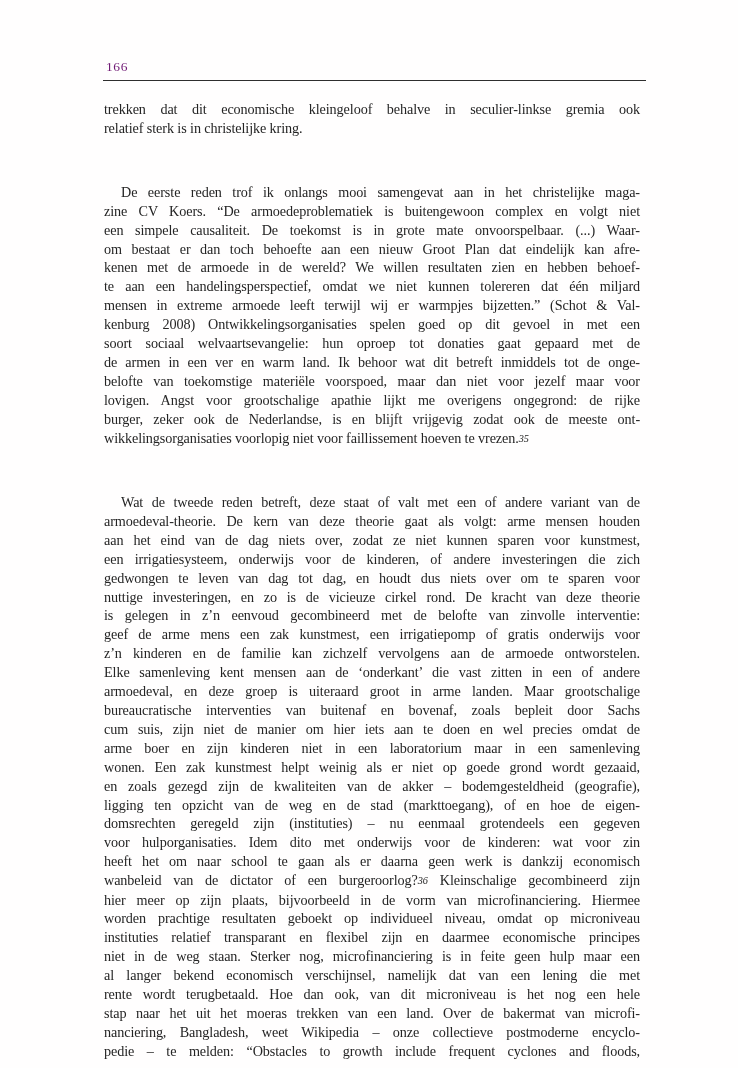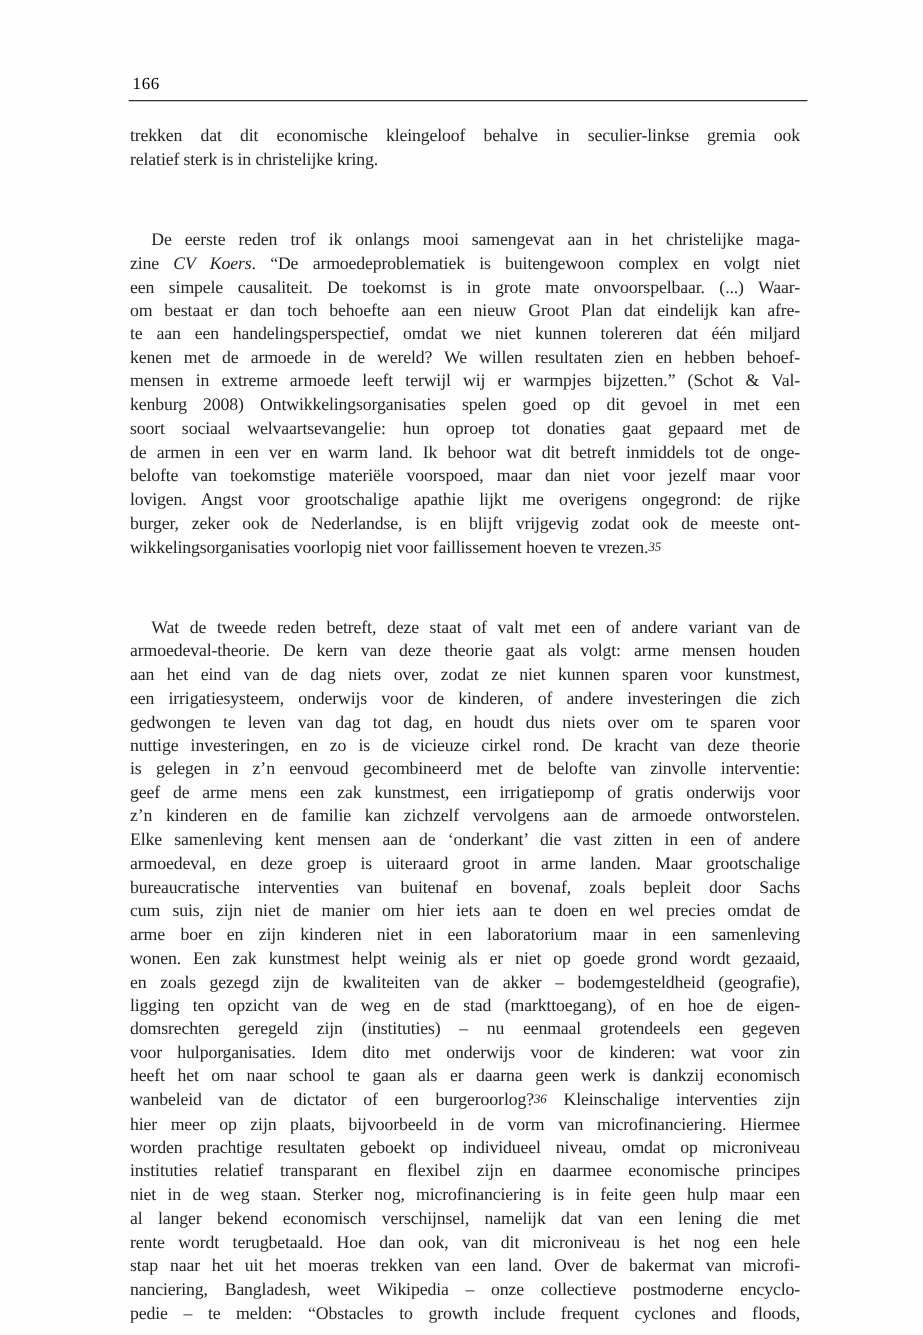--- a/index.html
+++ b/index.html
@@ -19,21 +19,21 @@
     position: absolute;
     inset: 0;
     background: #fffefe;
   }
   .page-number {
     position: absolute;
     left: 106px;
     top: 59px;
     font-size: 13.5px;
     letter-spacing: 0.6px;
-    color: #000000;
+    color: #701a75;
     font-variant-numeric: oldstyle-nums;
   }
   .header-rule {
     position: absolute;
     left: 103px;
     top: 80px;
     width: 543px;
     height: 1.2px;
     background: #2e2e2e;
   }
@@ -53,21 +53,20 @@
     overflow: visible;
   }
   .line.end {
     text-align-last: left;
   }
   .line.indent {
     padding-left: 17px;
     margin-top: 45px;
   }
   .italic {
-    font-style: italic;
     margin-top: 39px;
   }
   .fnref {
     font-size: 10.3px;
     vertical-align: 1.5px;
     letter-spacing: 0;
     font-style: italic;
   }
 </style>
 </head>
@@ -76,22 +75,22 @@
 <div class="page">
   <div class="page-number">166</div>
   <div class="header-rule"></div>
   <div class="text-block">
       <div class="line"><span>trekken dat dit economische kleingeloof behalve in seculier-linkse gremia ook</span></div>
       <div class="line end"><span>relatief sterk is in christelijke kring.</span></div>
       <div class="line indent"><span>De eerste reden trof ik onlangs mooi samengevat aan in het christelijke maga-</span></div>
       <div class="line"><span>zine </span><span class="italic">CV Koers</span><span>. “De armoedeproblematiek is buitengewoon complex en volgt niet</span></div>
       <div class="line"><span>een simpele causaliteit. De toekomst is in grote mate onvoorspelbaar. (...) Waar-</span></div>
       <div class="line"><span>om bestaat er dan toch behoefte aan een nieuw Groot Plan dat eindelijk kan afre-</span></div>
+      <div class="line"><span>kenen met de armoede in de wereld? We willen resultaten zien en hebben behoef-</span></div>
       <div class="line"><span>te aan een handelingsperspectief, omdat we niet kunnen tolereren dat één miljard</span></div>
-      <div class="line"><span>kenen met de armoede in de wereld? We willen resultaten zien en hebben behoef-</span></div>
       <div class="line"><span>mensen in extreme armoede leeft terwijl wij er warmpjes bijzetten.” (Schot &amp; Val-</span></div>
       <div class="line"><span>kenburg 2008) Ontwikkelingsorganisaties spelen goed op dit gevoel in met een</span></div>
       <div class="line"><span>soort sociaal welvaartsevangelie: hun oproep tot donaties gaat gepaard met de</span></div>
       <div class="line"><span>de armen in een ver en warm land. Ik behoor wat dit betreft inmiddels tot de onge-</span></div>
       <div class="line"><span>belofte van toekomstige materiële voorspoed, maar dan niet voor jezelf maar voor</span></div>
       <div class="line"><span>lovigen. Angst voor grootschalige apathie lijkt me overigens ongegrond: de rijke</span></div>
       <div class="line"><span>burger, zeker ook de Nederlandse, is en blijft vrijgevig zodat ook de meeste ont-</span></div>
       <div class="line end"><span>wikkelingsorganisaties voorlopig niet voor faillissement hoeven te vrezen.</span><span class="fnref">35</span></div>
       <div class="line indent"><span>Wat de tweede reden betreft, deze staat of valt met een of andere variant van de</span></div>
       <div class="line"><span>armoedeval-theorie. De kern van deze theorie gaat als volgt: arme mensen houden</span></div>
@@ -106,21 +105,21 @@
       <div class="line"><span>armoedeval, en deze groep is uiteraard groot in arme landen. Maar grootschalige</span></div>
       <div class="line"><span>bureaucratische interventies van buitenaf en bovenaf, zoals bepleit door Sachs</span></div>
       <div class="line"><span>cum suis, zijn niet de manier om hier iets aan te doen en wel precies omdat de</span></div>
       <div class="line"><span>arme boer en zijn kinderen niet in een laboratorium maar in een samenleving</span></div>
       <div class="line"><span>wonen. Een zak kunstmest helpt weinig als er niet op goede grond wordt gezaaid,</span></div>
       <div class="line"><span>en zoals gezegd zijn de kwaliteiten van de akker – bodemgesteldheid (geografie),</span></div>
       <div class="line"><span>ligging ten opzicht van de weg en de stad (markttoegang), of en hoe de eigen-</span></div>
       <div class="line"><span>domsrechten geregeld zijn (instituties) – nu eenmaal grotendeels een gegeven</span></div>
       <div class="line"><span>voor hulporganisaties. Idem dito met onderwijs voor de kinderen: wat voor zin</span></div>
       <div class="line"><span>heeft het om naar school te gaan als er daarna geen werk is dankzij economisch</span></div>
-      <div class="line"><span>wanbeleid van de dictator of een burgeroorlog?</span><span class="fnref">36</span><span> Kleinschalige interventies zijn</span></div>
+      <div class="line"><span>wanbeleid van de dictator of een burgeroorlog?</span><span class="fnref">36</span><span> Kleinschalige gecombineerd zijn</span></div>
       <div class="line"><span>hier meer op zijn plaats, bijvoorbeeld in de vorm van microfinanciering. Hiermee</span></div>
       <div class="line"><span>worden prachtige resultaten geboekt op individueel niveau, omdat op microniveau</span></div>
       <div class="line"><span>instituties relatief transparant en flexibel zijn en daarmee economische principes</span></div>
       <div class="line"><span>niet in de weg staan. Sterker nog, microfinanciering is in feite geen hulp maar een</span></div>
       <div class="line"><span>al langer bekend economisch verschijnsel, namelijk dat van een lening die met</span></div>
       <div class="line"><span>rente wordt terugbetaald. Hoe dan ook, van dit microniveau is het nog een hele</span></div>
       <div class="line"><span>stap naar het uit het moeras trekken van een land. Over de bakermat van microfi-</span></div>
       <div class="line"><span>nanciering, Bangladesh, weet Wikipedia – onze collectieve postmoderne encyclo-</span></div>
       <div class="line"><span>pedie – te melden: “Obstacles to growth include frequent cyclones and floods,</span></div>
     </div>

